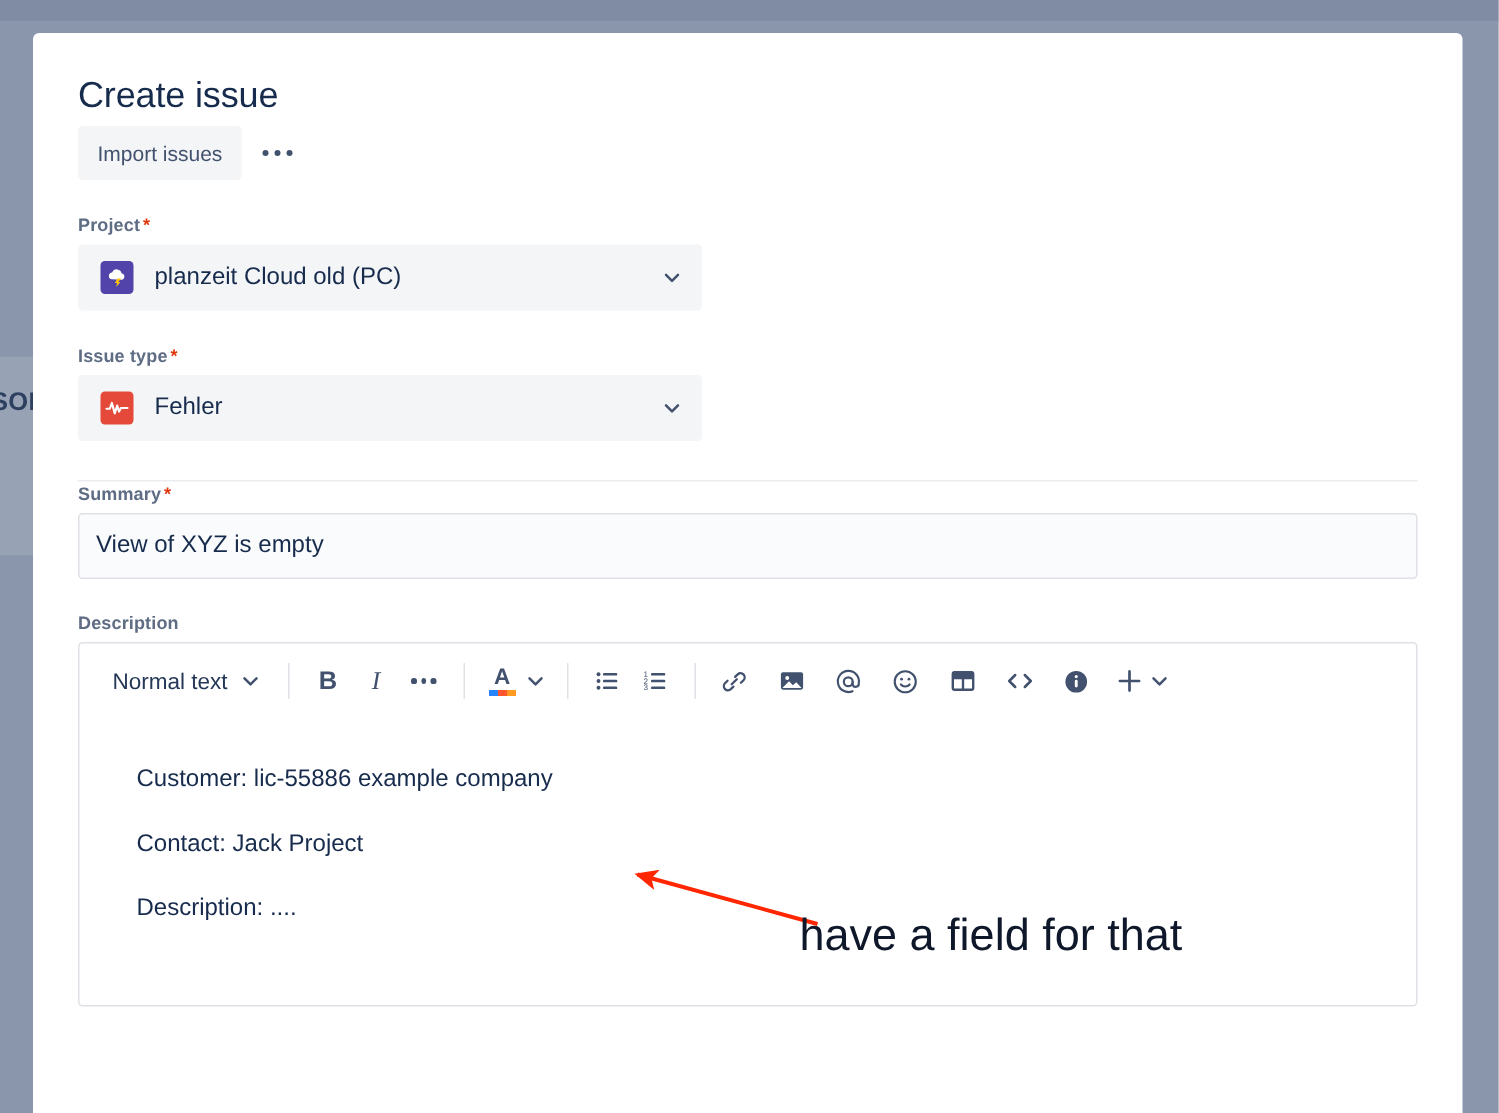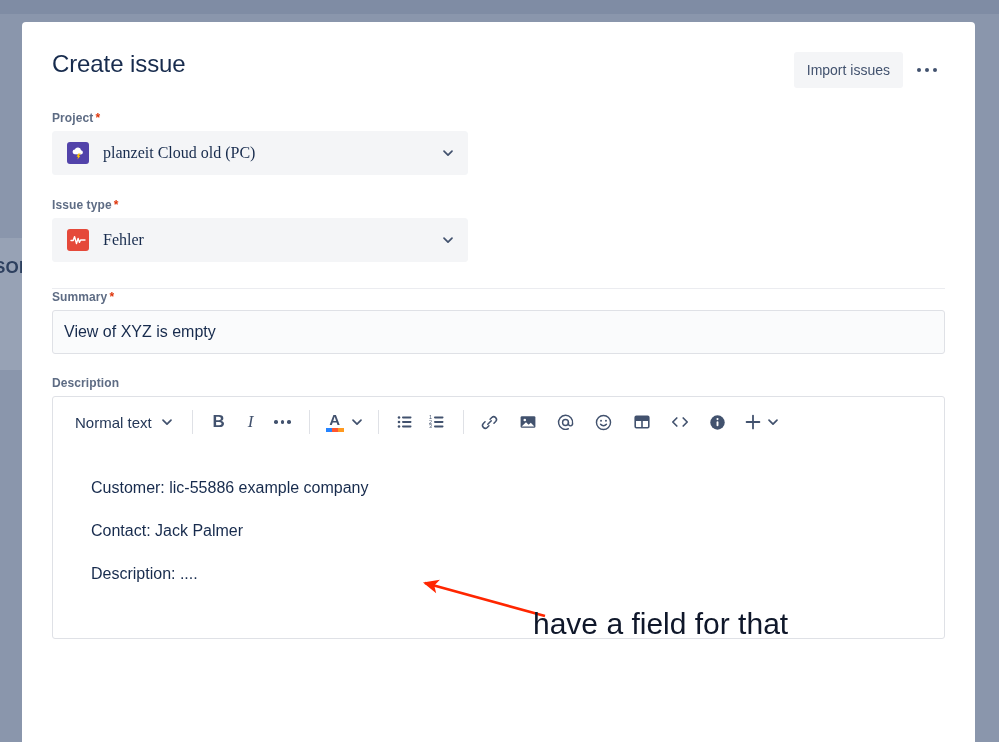--- a/index.html
+++ b/index.html
@@ -66,20 +66,21 @@
     position: relative;
     height: 100%;
   }
 
   
   .header {
     display: flex;
     align-items: flex-start;
     justify-content: space-between;
     padding-top: 26px;
+    flex-direction: column;
   }
   .title {
     font-size: 24px;
     line-height: 32px;
     font-weight: 500;
     color: #172b4d;
     letter-spacing: -.1px;
   }
   .header-actions {
     display: flex;
@@ -134,21 +135,20 @@
   .select {
     width: 416px;
     height: 44px;
     background: #f4f5f7;
     border: 1px solid #f4f5f7;
     border-radius: 3px;
     display: flex;
     align-items: center;
     padding: 0 12px 0 14px;
     cursor: pointer;
-    font-family: Liberation Serif, serif;
   }
   .select .icon-box {
     width: 22px; height: 22px;
     border-radius: 3px;
     margin-right: 14px;
     flex: 0 0 auto;
     display: flex;
     align-items: center;
     justify-content: center;
     overflow: hidden;
@@ -489,21 +489,21 @@
               <path d="M9 2.6v12.8M2.6 9h12.8" stroke="#42526e" stroke-width="1.8" stroke-linecap="round"></path>
             </svg>
             <svg class="chev" viewBox="0 0 14 14">
               <path d="M3 5.2 7 9.2l4-4" fill="none" stroke="#42526e" stroke-width="1.7" stroke-linecap="round" stroke-linejoin="round"></path>
             </svg>
           </button>
         </div>
 
         <div class="editor-body">
           <div class="doc-line">Customer: lic-55886 example company</div>
-          <div class="doc-line">Contact: Jack Palmer</div>
+          <div class="doc-line">Contact: Jack Project</div>
           <div class="doc-line">Description: ....</div>
         </div>
       </div>
     </div>
 
   </div>
 </div>
 
 <div class="annot-layer">
   <svg width="999" height="742" style="position:absolute;left:0;top:0">

